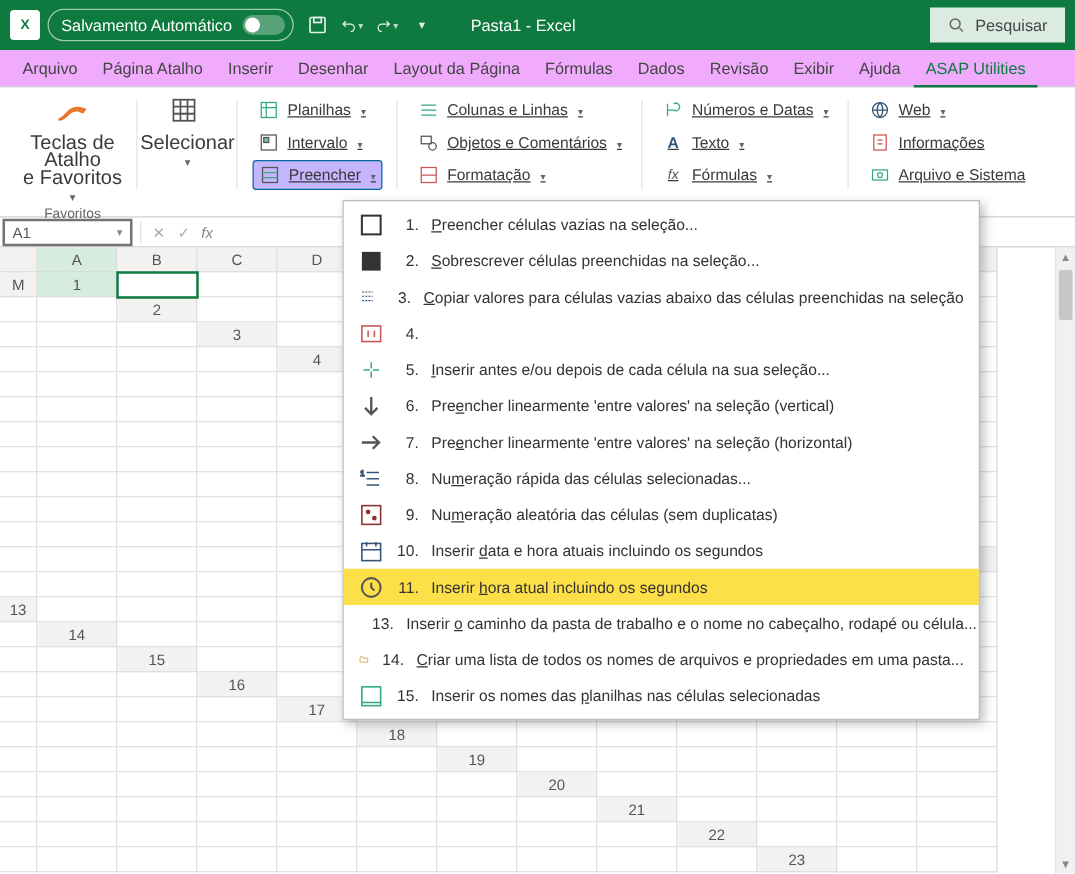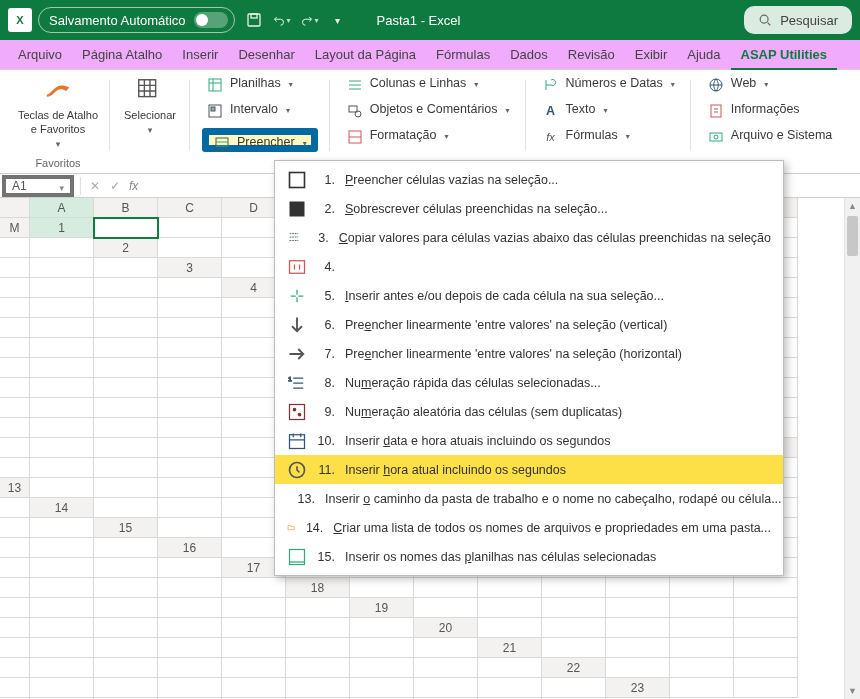--- a/index.html
+++ b/index.html
@@ -10,50 +10,50 @@
   .titlebar .excel-icon { width: 24px; height: 24px; background: #fff; border-radius: 3px; display: flex; align-items: center; justify-content: center; color: #0f7a3f; font-weight: bold; font-size: 11px; margin-right: 6px; }
   .titlebar .autosave-pill { display: flex; align-items: center; height: 26px; border: 1px solid rgba(255,255,255,0.6); border-radius: 14px; padding: 0 6px 0 10px; gap: 8px; margin-right: 10px; font-size: 13px;}
   .titlebar .autosave-pill .toggle { width: 34px; height: 16px; border-radius: 8px; background: rgba(255,255,255,0.3); position: relative; }
   .titlebar .autosave-pill .toggle::after { content:""; width:12px; height:12px; border-radius:50%; background:#fff; position:absolute; left:2px; top:2px; }
   .titlebar .qat { display: flex; align-items: center; gap: 10px; }
   .titlebar .qat-item { width: 18px; height: 18px; display:flex; align-items:center; justify-content:center; opacity:0.9;}
   .titlebar .qat-item svg { width: 16px; height:16px; }
   .titlebar .qat .dd::after { content:"▾"; font-size:8px; margin-left:2px; opacity:0.8;}
   .titlebar .doc-title { margin-left: 30px; font-size: 13px; }
   .titlebar .spacer { flex: 1; }
-  .titlebar .search { display:flex; align-items:center; background: rgba(255,255,255,0.85); color:#444; height:28px; padding:0 14px; border-radius:10px; gap:8px; font-size:13px;}
+  .titlebar .search { display:flex; align-items:center; background: rgba(255,255,255,0.85); color:#444; height:28px; padding:0 14px; border-radius:0; gap:8px; font-size:13px;}
   .titlebar .search svg { width:14px; height:14px; }
 
   
   .tabs { height: 30px; display: flex; align-items: center; padding: 0 8px; border-bottom: 1px solid #d0d0d0; background:#f0abfc;}
   .tab { padding: 0 10px; height: 30px; line-height: 30px; font-size: 13px; color: #444; cursor: pointer; white-space:nowrap;}
-  .tab.active { color: #0f7a3f; font-weight: 700; border-bottom: 2px solid #0f7a3f; }
+  .tab.active { color: #0f7a3f; font-weight: 400; border-bottom: 2px solid #0f7a3f; }
 
   
   .ribbon { height: 104px; background: #fff; border-bottom: 1px solid #d0d0d0; display: flex; padding: 4px 6px 0; }
   .group { display:flex; flex-direction:column; align-items:center; padding: 0 4px; position:relative;}
   .group::after { content:""; position:absolute; right:0; top:6px; bottom:22px; width:1px; background:#e3e3e3;}
   .group:last-child::after { display:none;}
   .group-big { display:flex; flex-direction:column; align-items:center; justify-content:flex-start; width: 96px; text-align:center; font-size:12px; color:#3a3a3a; gap:2px; padding-top:2px;}
   .group-big .big-ico { width:30px; height:30px; display:flex; align-items:center; justify-content:center; }
-  .group-big .big-lbl { font-size:11px; line-height:14px; display:flex; flex-direction:column; align-items:center;}
+  .group-big .big-lbl { font-size:16px; line-height:14px; display:flex; flex-direction:column; align-items:center;}
   .group-big .dd-arrow::after{content:"▾"; font-size:9px; color:#666; }
   .group-caption { font-size:11px; color:#666; margin-top:auto; padding-bottom:4px;}
   .no-caption .group-caption{visibility:hidden;}
 
   .stack { display:flex; flex-direction:column; gap:2px; padding:2px 8px 0; }
-  .stack-item { display:flex; gap:6px; font-size:12.5px; color:#3a3a3a; height:24px; padding:0 4px; border-radius:3px; white-space:nowrap;}
+  .stack-item { display:flex; align-items:center; gap:6px; font-size:12.5px; color:#3a3a3a; height:24px; padding:0 4px; border-radius:3px; white-space:nowrap;text-decoration:underline;}
   .stack-item .ico { width:18px; height:18px; display:flex; align-items:center; justify-content:center;}
   .stack-item .dd::after{content:"▾"; font-size:8px; color:#666; margin-left:2px;}
-  .stack-item.active { border:7px solid #0369a1; background:#fef9c3;}
+  .stack-item.active { border:1px solid #0369a1; background:#c4b5fd;}
   .stack-item svg { width:16px; height:16px; }
 
   
   .formula-bar { height: 24px; border-bottom:1px solid #d0d0d0; display:flex; align-items:center; font-size:12px; color:#555;}
-  .namebox { width:72px; height:22px; border:4px solid #737373; padding:0 6px; display:flex; align-items:flex-end; justify-content:space-between; margin: 0 2px;}
+  .namebox { width:104px; height:22px; border:2px solid #737373; padding:0 6px; display:flex; align-items:center; justify-content:space-between; margin: 0 2px;}
   .namebox .arrow { font-size:9px; color:#888;}
   .formula-bar .sep { width:1px; height:18px; background:#e0e0e0; margin:0 4px;}
   .formula-bar .btn { width:20px; text-align:center; color:#aaa;}
   .formula-bar .fx { font-style:italic; color:#888; padding:0 4px;}
   .formula-bar .input { flex:1; height:22px; padding:0 4px;}
 
   
   .grid-wrap { position: relative; height: calc(699px - 40px - 30px - 104px - 24px); overflow:hidden;}
   .grid { display:grid; grid-template-columns: 30px repeat(12, 64px); }
   .hdr, .rowhdr, .cell { border-right:1px solid #d9d9d9; border-bottom:1px solid #d9d9d9; font-size:12px; display:flex; align-items:center; justify-content:center; height:20px; color:#555; background:#fff;}

